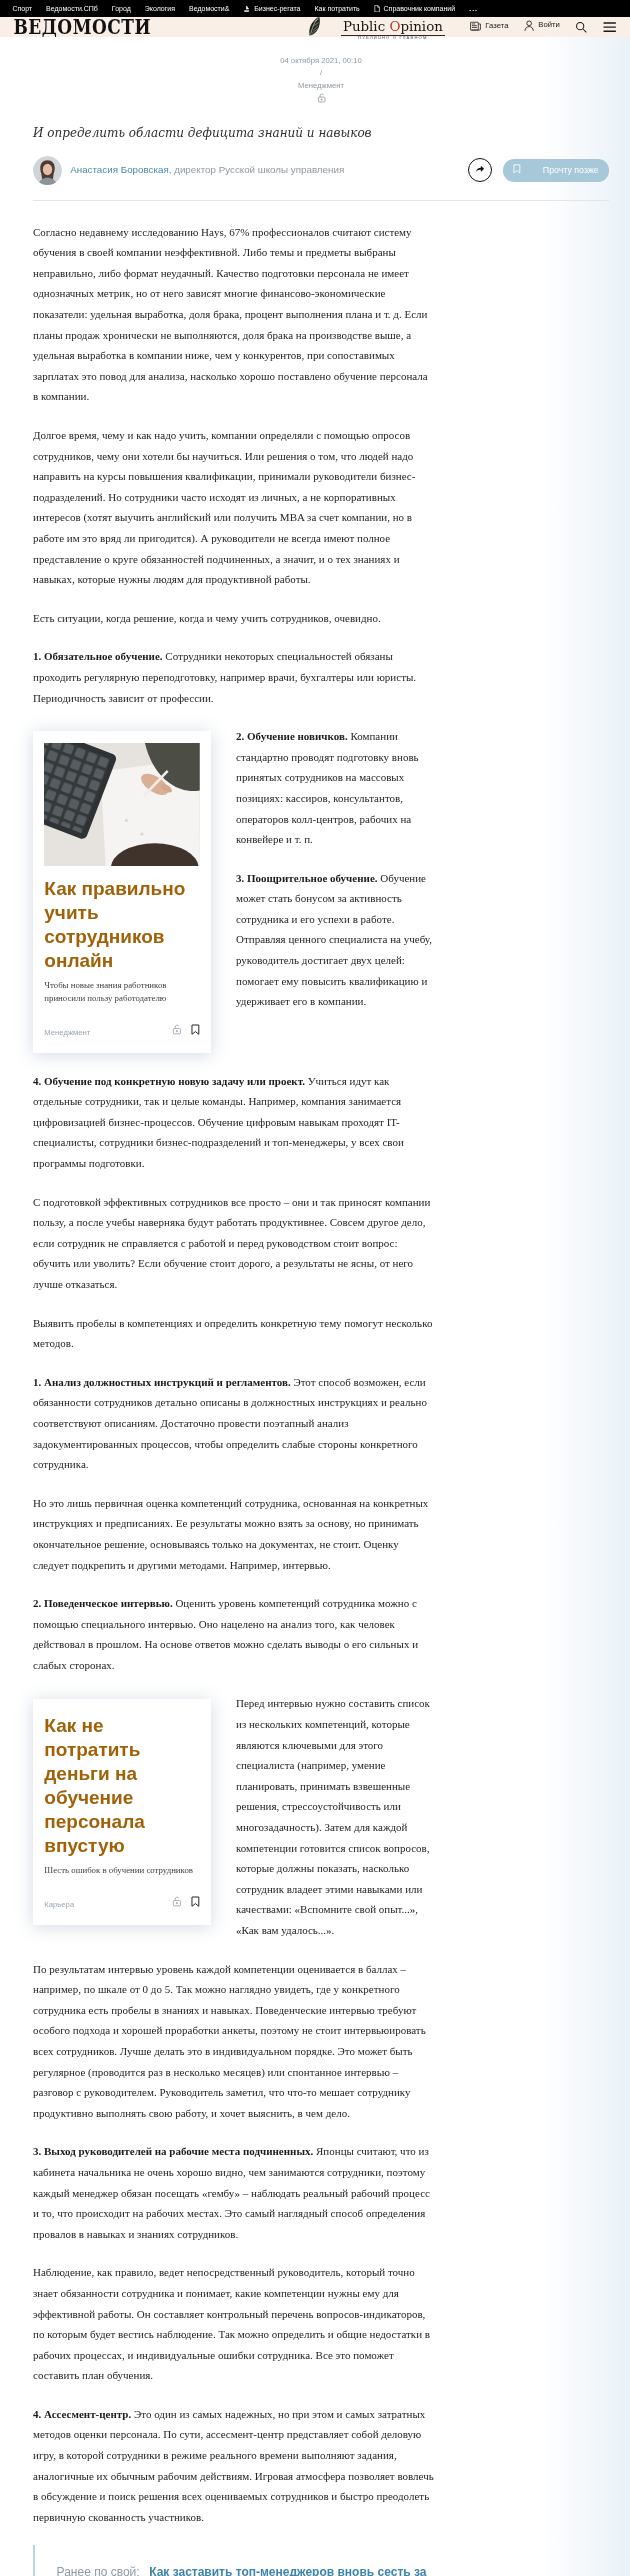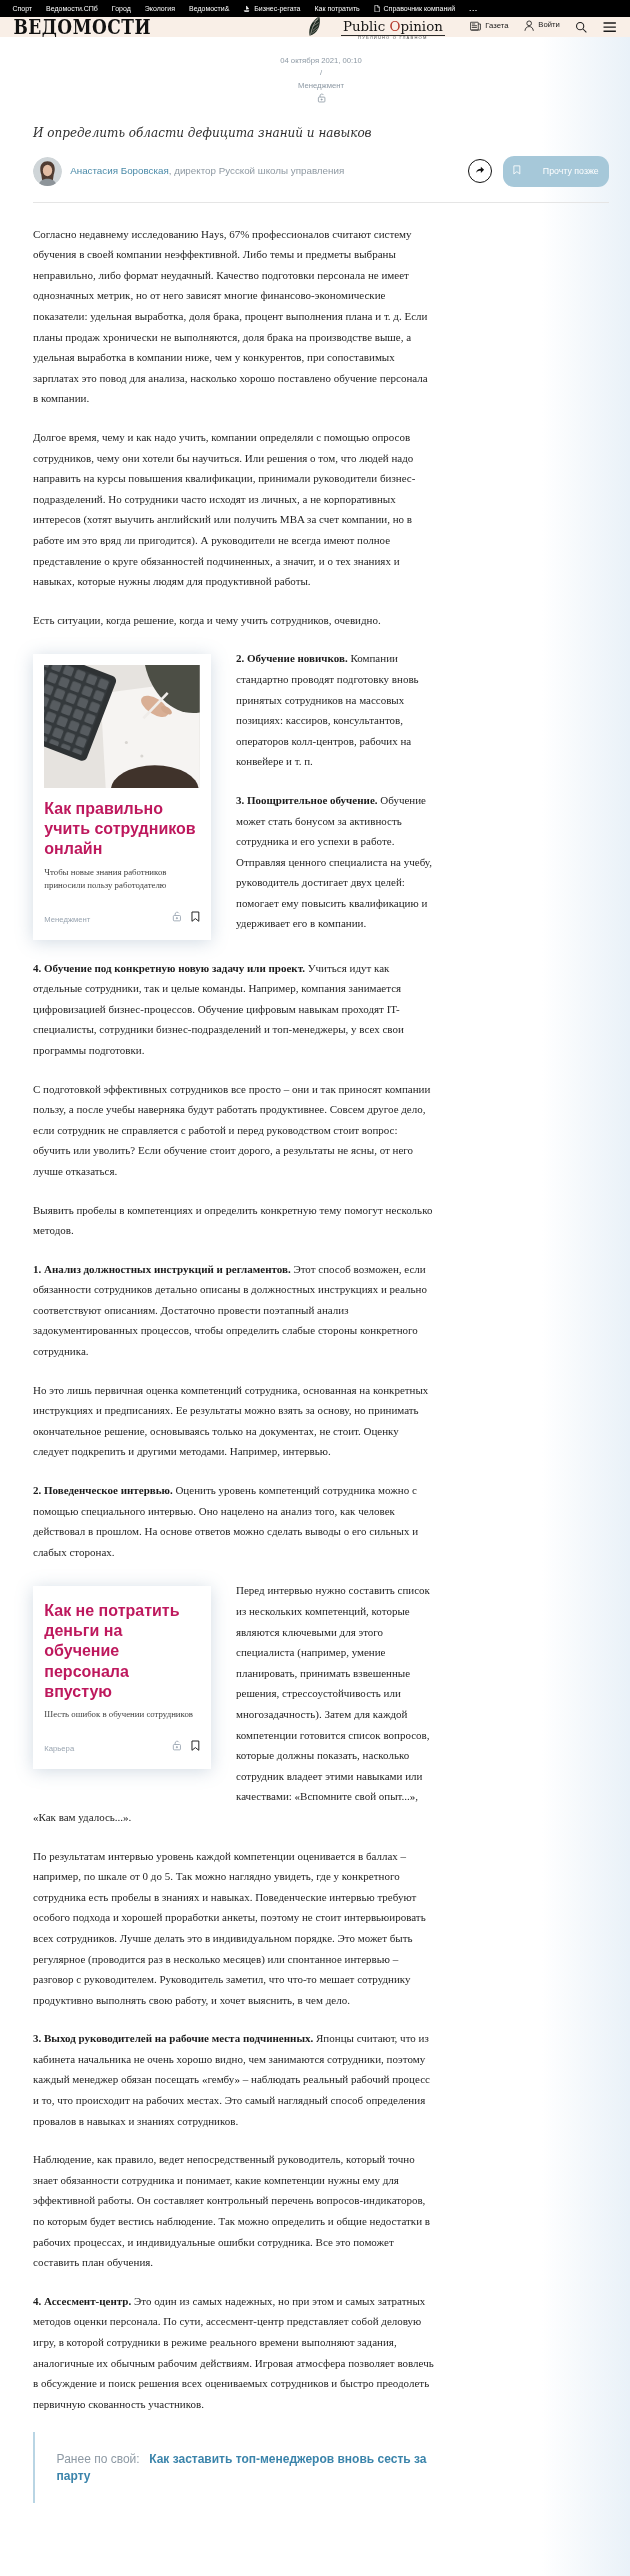--- a/index.html
+++ b/index.html
@@ -56,41 +56,41 @@
   .avatar { width:29px; height:29px; border-radius:50%; overflow:hidden; flex:0 0 29px; }
   .author-text { margin-left:8.2px; font-size:9.8px; line-height:1.42; width:291px; }
   .author-name { color:#4a8aa8; text-decoration:none; cursor:pointer; }
   .author-role { color:#8e99a2; }
   .author-actions { margin-left:auto; display:flex; align-items:center; gap:11.3px; }
   .share-btn {
     width:24px; height:24px; border-radius:50%; border:1px solid #111; background:transparent;
     display:flex; align-items:center; justify-content:center; cursor:pointer;
   }
   .read-later {
-    height:31px; border:none; border-radius:11px; background:#a6c8d9; color:#fff;
+    height:23px; border:none; border-radius:11px; background:#a6c8d9; color:#fff;
     font-size:8.8px; font-family:"Liberation Sans", sans-serif;
     display:flex; align-items:center; gap:22px; padding:0 10.3px; cursor:pointer;
   }
   .divider { border:none; border-top:0.5px solid #e5e5e5; width:576px; margin:15.5px 0 0; }
 
   
   .body { margin-top:20.6px; width:402px; font-family:"Liberation Serif", serif;
           font-size:11px; line-height:20.6px; color:#252525; }
   .body p { margin:0 0 18px; }
   .body b.lead { font-weight:700; color:#1c1c1c; }
 
   
   .float-section::after { content:""; display:block; clear:both; }
   .rel-card {
     float:left; width:178px; margin:5.2px 25px 17.5px 0; background:#fff;
     box-shadow:0 1.5px 16.5px rgba(84,120,150,0.27); padding:11.3px 11.3px 9.3px; cursor:pointer;
   }
   .rel-card .card-img { width:100%; height:123px; display:block; margin-bottom:11.3px; }
-  .card-title { font-family:"Liberation Sans", sans-serif; font-weight:700; font-size:16px;
-                line-height:1.26; color:#be185d; margin:0 0 6.2px; }
+  .card-title { font-family:"Liberation Sans", sans-serif; font-weight:700; font-size:19px;
+                line-height:1.26; color:#a16207; margin:0 0 6.2px; }
   .card-desc { font-family:"Liberation Serif", serif; font-size:8.8px; line-height:1.5;
                color:#3d3d3d; margin:0 0 13.4px; }
   .card-foot { display:flex; align-items:center; font-family:"Liberation Sans", sans-serif;
                font-size:7.7px; color:#9aa5b1; }
   .card-foot .icons { margin-left:auto; display:flex; gap:9.3px; align-items:center; }
 
   
   .related-quote {
     border-left:2.1px solid #b9d5e4; margin:4.1px 0 26px; padding:18.5px 0 18.5px 21.6px;
     font-family:"Liberation Sans", sans-serif; font-size:12px; line-height:1.4;
@@ -237,20 +237,21 @@
       </div>
     </div>
 
     <hr class="divider">
 
     <div class="body">
 
       <p><b class="lead"></b><span>Согласно недавнему исследованию Hays, 67% профессионалов считают систему обучения в своей компании неэффективной. Либо темы и предметы выбраны неправильно, либо формат неудачный. Качество подготовки персонала не имеет однозначных метрик, но от него зависят многие финансово-экономические показатели: удельная выработка, доля брака, процент выполнения плана и т. д. Если планы продаж хронически не выполняются, доля брака на производстве выше, а удельная выработка в компании ниже, чем у конкурентов, при сопоставимых зарплатах это повод для анализа, насколько хорошо поставлено обучение персонала в компании.</span></p>
       <p><b class="lead"></b><span>Долгое время, чему и как надо учить, компании определяли с помощью опросов сотрудников, чему они хотели бы научиться. Или решения о том, что людей надо направить на курсы повышения квалификации, принимали руководители бизнес-подразделений. Но сотрудники часто исходят из личных, а не корпоративных интересов (хотят выучить английский или получить MBA за счет компании, но в работе им это вряд ли пригодится). А руководители не всегда имеют полное представление о круге обязанностей подчиненных, а значит, и о тех знаниях и навыках, которые нужны людям для продуктивной работы.</span></p>
       <p><b class="lead"></b><span>Есть ситуации, когда решение, когда и чему учить сотрудников, очевидно.</span></p>
+      <p><b class="lead">1. Обязательное обучение.</b><span> Сотрудники некоторых специальностей обязаны проходить регулярную переподготовку, например врачи, бухгалтеры или юристы. Периодичность зависит от профессии.</span></p>
 
       <div class="float-section">
         <aside class="rel-card">
           <span class="card-img">
             <svg width="100%" height="123" viewBox="0 0 302 238" preserveAspectRatio="xMidYMid slice">
               <defs>
                 <pattern id="keys" width="24" height="24" patternUnits="userSpaceOnUse">
                   <rect width="24" height="24" fill="#34393c"></rect>
                   <rect x="2.5" y="2.5" width="18" height="18" rx="3" fill="#575c60"></rect>
                 </pattern>

